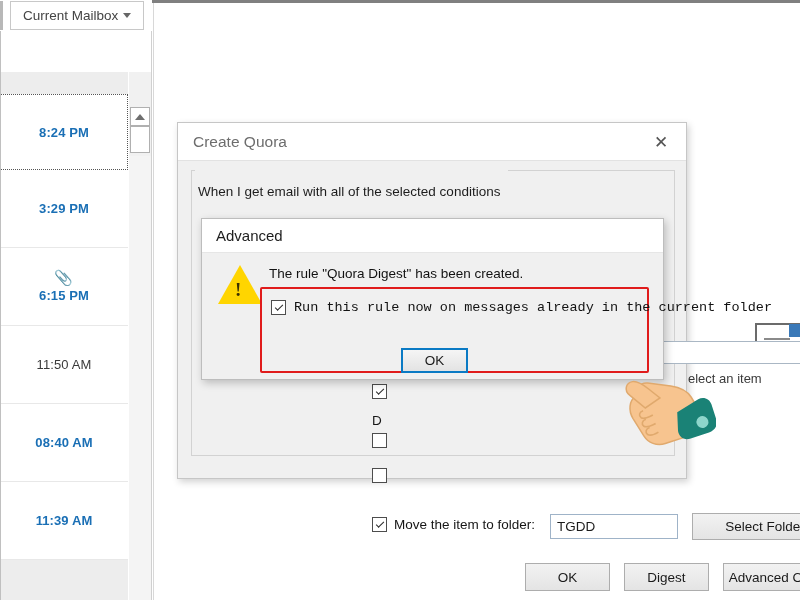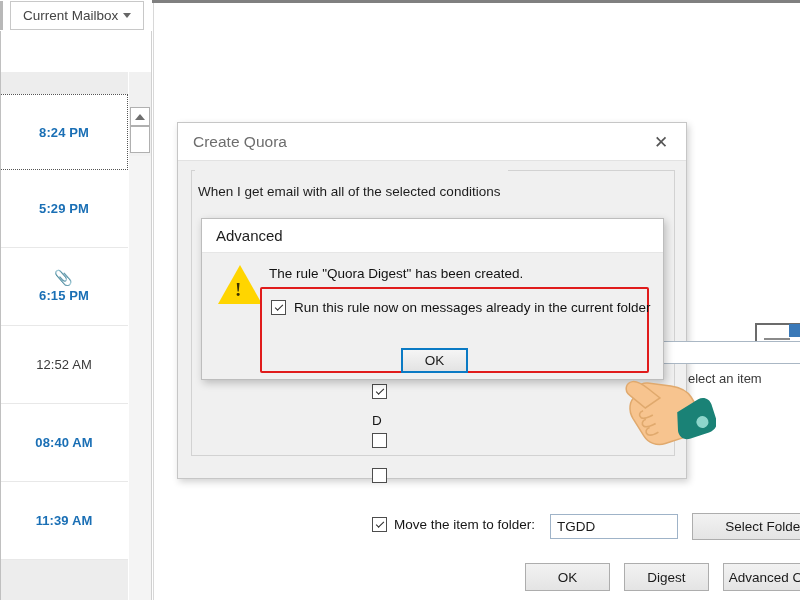--- a/index.html
+++ b/index.html
@@ -326,20 +326,21 @@
     border-radius: 2px;
   }
   .sc-checkrow {
     position: absolute; left: 69px; top: 81px;
     display: flex; align-items: center;
   }
   .sc-checklabel {
     margin-left: 8px;
     font-size: 13.5px; color: #121212;
     white-space: nowrap;
+    font-family: Liberation Mono, monospace;
   }
   .sc-okbtn {
     position: absolute; left: 199px; top: 129px;
     width: 67px; height: 25px;
     background: linear-gradient(#f5f5f5,#e3e3e3);
     border: 2px solid #0a7ac4;
     font-size: 13.5px; color: #1a1a1a;
     display: flex; align-items: center; justify-content: center;
   }
 
@@ -369,30 +370,30 @@
 
 
     <div class="list-scrollzone">
       <div class="msg-row gap" style="height:22px;"></div>
 
       <div class="msg-row selected" style="height:76px;">
         <span class="msg-time">8:24 PM</span>
       </div>
 
       <div class="msg-row" style="height:78px;">
-        <span class="msg-time">5:29 PM</span>
+        <span class="msg-time">3:29 PM</span>
       </div>
 
       <div class="msg-row" style="height:78px;">
         <span class="clip">📎</span>
         <span class="msg-time">6:15 PM</span>
       </div>
 
       <div class="msg-row" style="height:78px;">
-        <span class="msg-time read">12:52 AM</span>
+        <span class="msg-time read">11:50 AM</span>
       </div>
 
       <div class="msg-row" style="height:78px;">
         <span class="msg-time">08:40 AM</span>
       </div>
 
       <div class="msg-row" style="height:78px;">
         <span class="msg-time">11:39 AM</span>
       </div>
 

